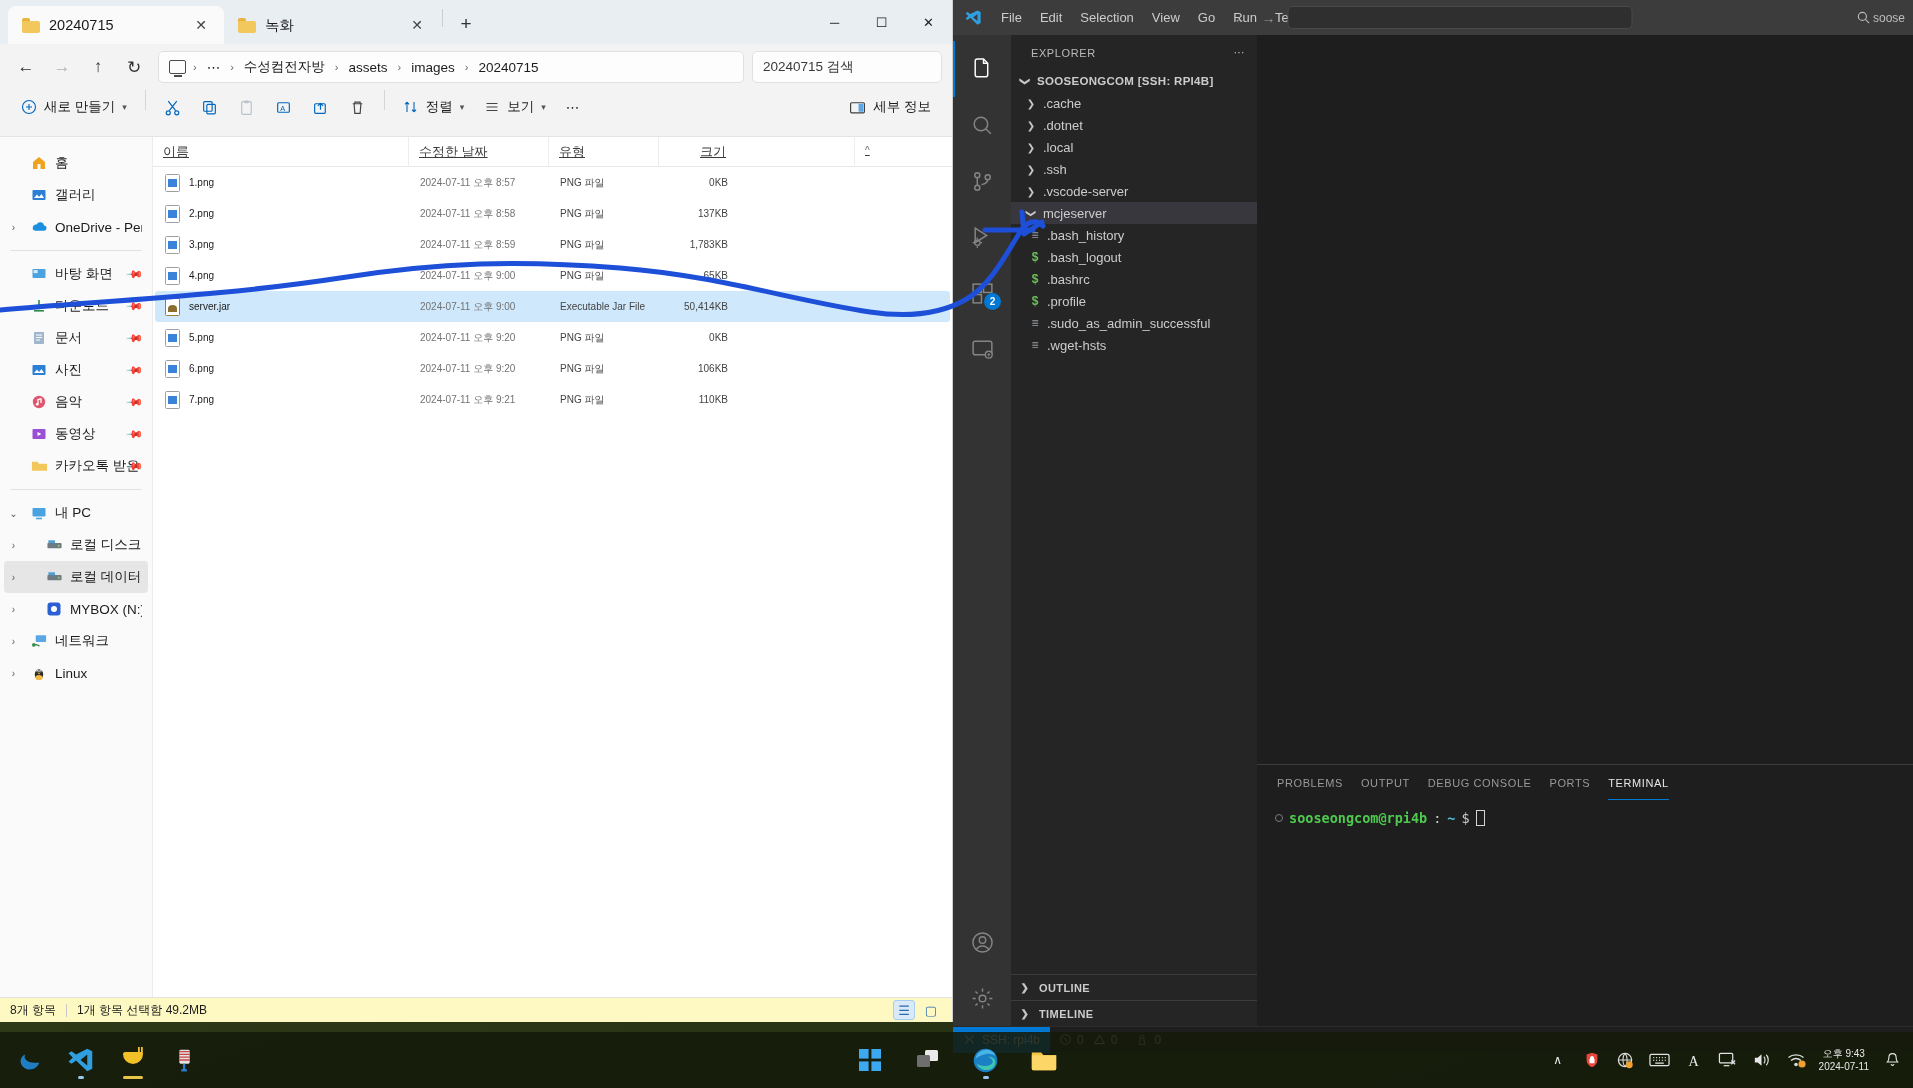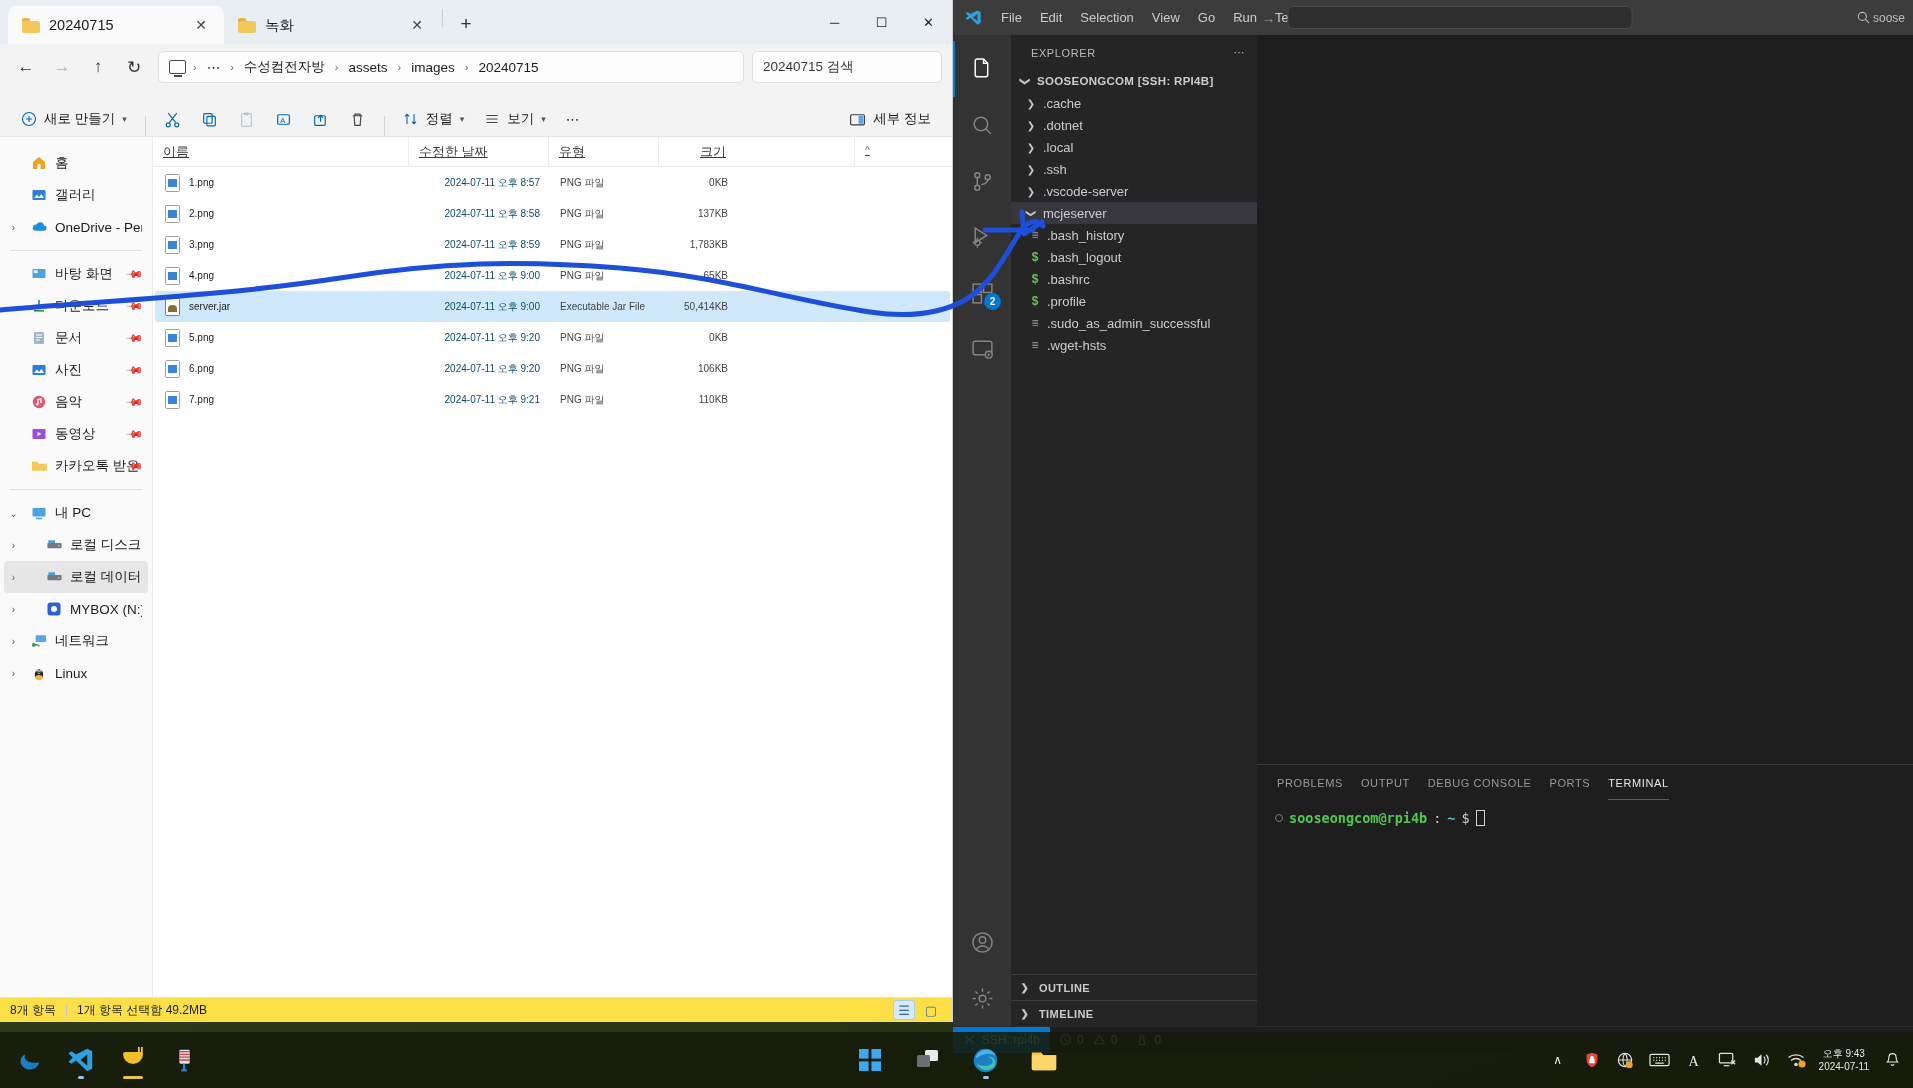--- a/index.html
+++ b/index.html
@@ -53,21 +53,21 @@
     font-size:13.5px; color:#1b1b1b; margin-left:4px; }
   .crumb { padding:3px 6px; border-radius:4px; white-space:nowrap; }
   .crumb-sep { color:#666; font-size:11px; padding:0 1px; }
   .pc-icon { width:17px; height:14px; border:1.6px solid #4a4a4a; border-radius:2px;
     position:relative; margin:0 3px 0 2px; }
   .pc-icon::after{content:"";position:absolute;left:4px;bottom:-4px;width:8px;height:2px;background:#4a4a4a;}
   .searchbox { width:190px; height:32px; background:#fdfdfd; border:1px solid #e0e0e0;
     border-radius:5px; display:flex; align-items:center; padding:0 10px;
     font-size:13.5px; color:#3a3a3a; margin-left:4px; }
   
-  .cmdbar { height:47px; background:#f3f3f3; display:flex; align-items:flex-end;
+  .cmdbar { height:47px; background:#f3f3f3; display:flex; align-items:flex-start;
     padding:0 12px; gap:2px; border-bottom:1px solid #e4e4e4; }
   .cmdbtn { height:34px; display:flex; align-items:center; gap:7px; padding:0 9px;
     border-radius:5px; font-size:13.5px; color:#1b1b1b; white-space:nowrap; }
   .cmdsep { width:1px; height:20px; background:#d6d6d6; margin:0 7px; }
   .chev { font-size:9px; color:#555; }
   .cmdbtn svg { display:block; }
   .cmd-spacer { flex:1; }
   
   .explorer-body { flex:1; display:flex; min-height:0; background:#fafafa; }
   .nav-pane { width:152px; background:#fafafa; padding-top:10px;
@@ -91,31 +91,31 @@
   .sortmark { position:absolute; left:118px; top:-1px; font-size:10px; color:#666; }
   .c-name { width:255px; }
   .c-date { width:140px; }
   .c-type { width:110px; }
   .c-size { width:78px; justify-content:flex-end; text-align:right; }
   .row { height:31px; display:flex; align-items:center; font-size:10px;
     color:#1b1b1b; margin:0 2px; border-radius:3px; }
   .row.sel { background:#cfe8fb; }
   .row > div { padding:0 10px; }
   .r-name { width:255px; display:flex; align-items:center; gap:9px; }
-  .r-date { width:140px; color:#0c4a6e;text-align:right; }
+  .r-date { width:140px; color:#737373; }
   .r-type { width:110px; color:#444; }
   .r-size { width:78px; text-align:right; color:#444; }
   .file-ico { width:15px; height:18px; flex:none; position:relative;
      background:#fff; border:1px solid #9aa0a6; border-radius:1.5px; }
   .file-ico::after { content:""; position:absolute; left:2px; top:4px; width:9px; height:8px;
      background:#3b83d8; }
   .file-ico.jar { border-color:#9b7e3c; }
   .file-ico.jar::after { background:#8a6d2f; border-radius:50% 50% 0 0; height:7px; top:6px; }
   
-  .statusbar { height:25px; background:#fde047; border-top:1px solid #e2e2e2;
+  .statusbar { height:25px; background:#fef9c3; border-top:1px solid #e2e2e2;
     display:flex; align-items:center; padding:0 10px; font-size:12px; color:#1b1b1b; gap:10px; }
   .status-sep { width:1px; height:13px; background:#c8c8c8; }
   .status-right { margin-left:auto; display:flex; gap:5px; align-items:center; }
   .vw-btn { width:22px; height:20px; display:flex; align-items:center; justify-content:center;
      border-radius:3px; font-size:13px; color:#2b6cb0; }
   .vw-btn.on { background:#d9e9f7; border:1px solid #a8cdf0; }
   
   #vscode {
     position:absolute; left:953px; top:0; width:960px; height:1052px;
     background:#1e1e1e; display:flex; flex-direction:column;

